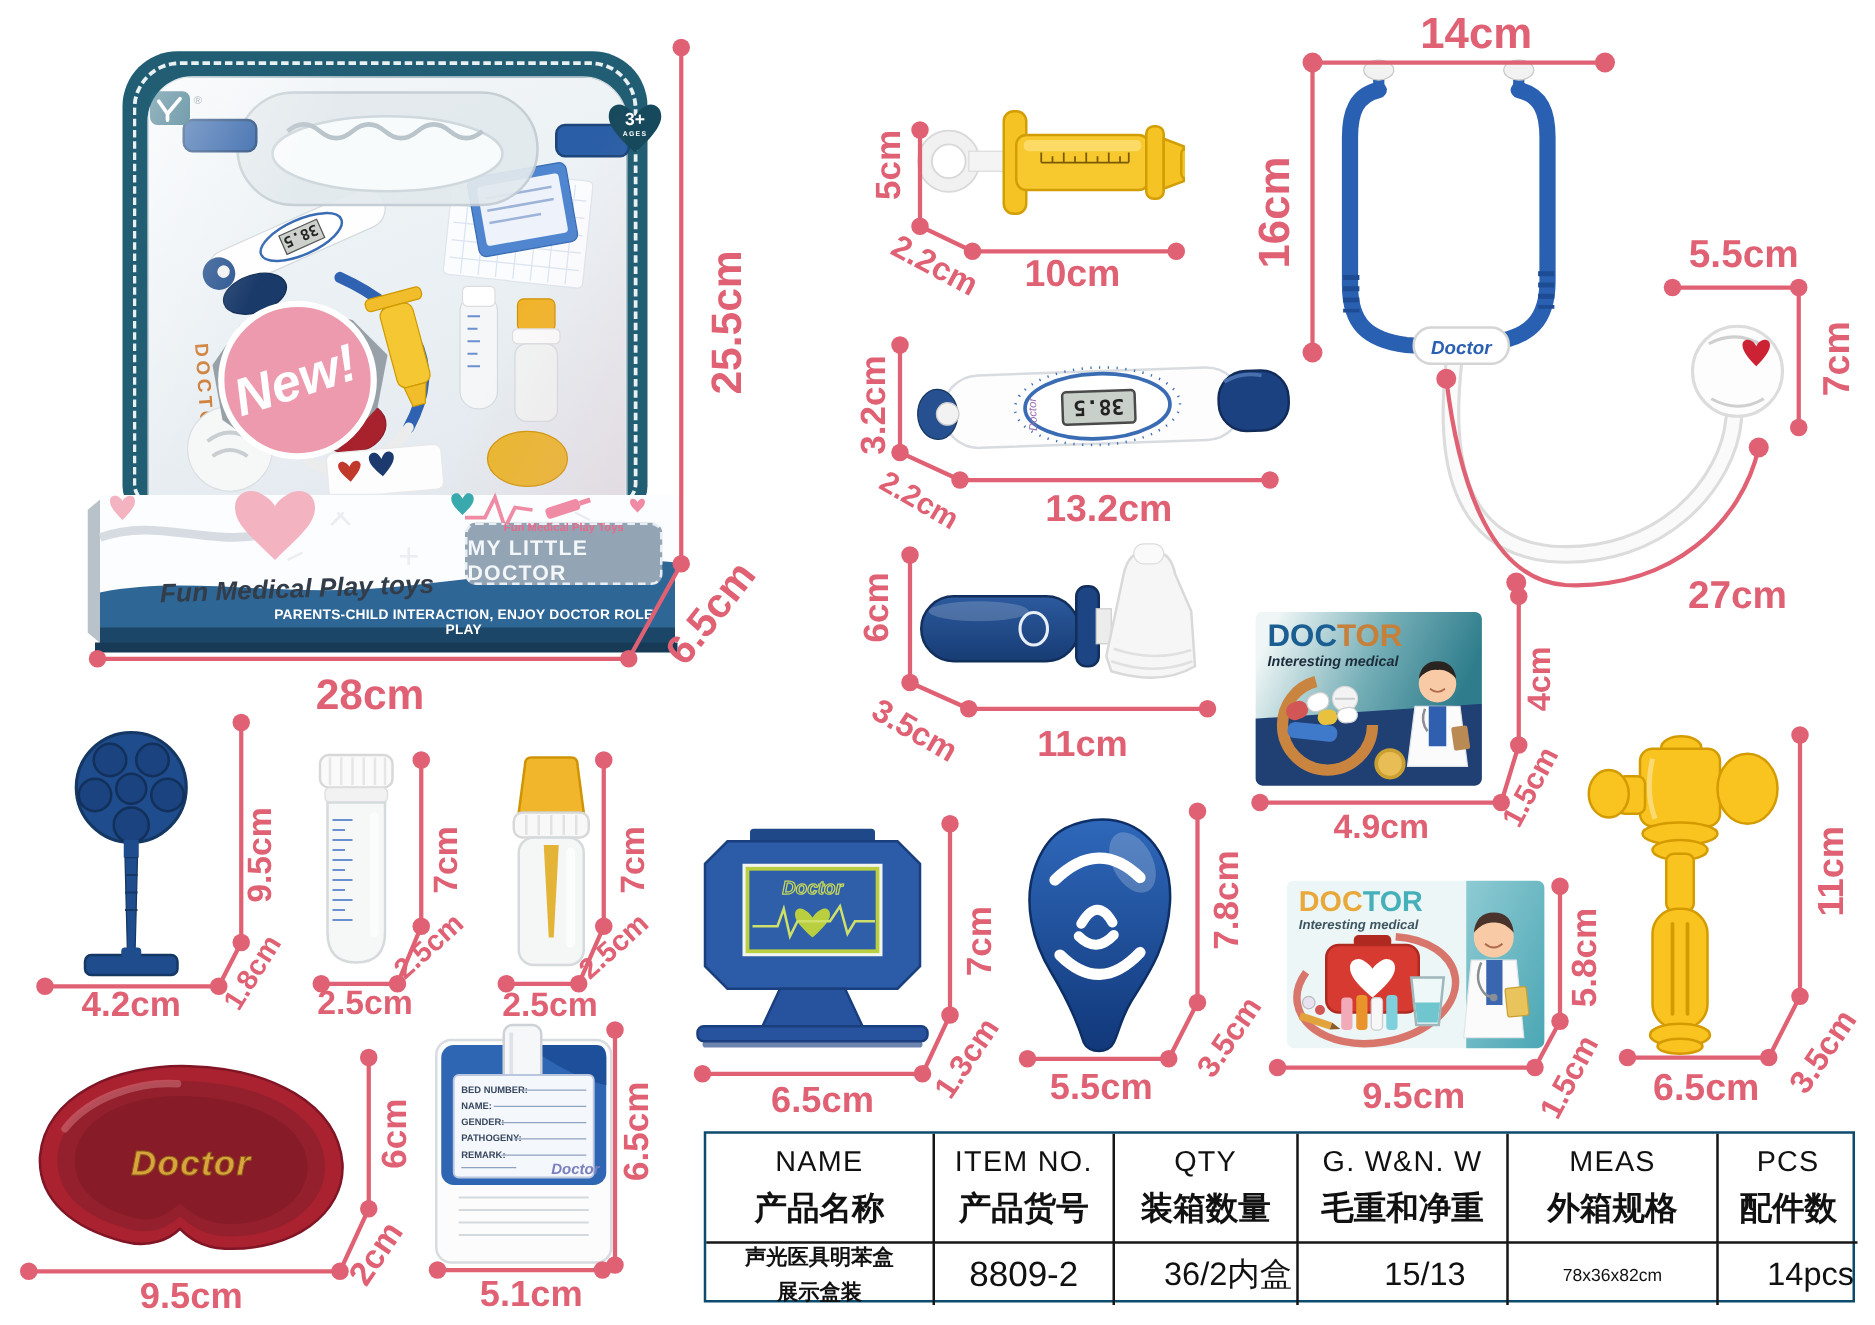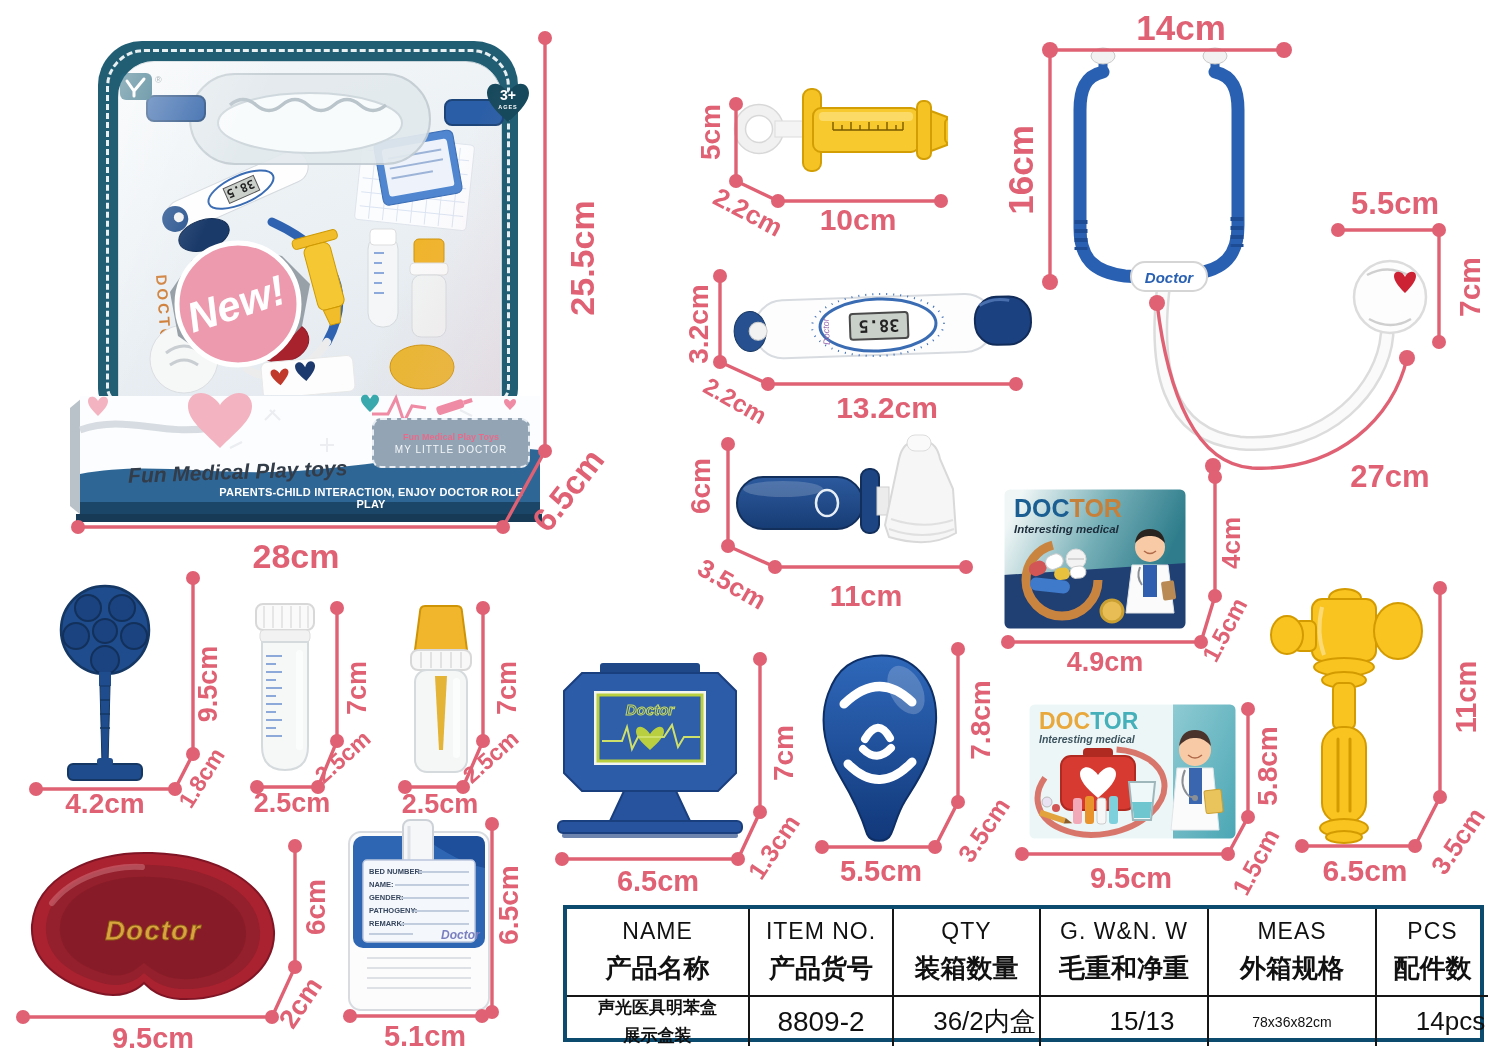--- a/index.html
+++ b/index.html
@@ -21,26 +21,26 @@
   .sheen{position:absolute;left:48px;top:26px;width:382px;height:366px;border-radius:36px 36px 16px 16px;
          background:linear-gradient(115deg,rgba(255,255,255,.55) 0%,rgba(255,255,255,0) 30%,rgba(255,255,255,0) 70%,rgba(230,180,190,.25) 100%);
          pointer-events:none;z-index:5;}
   .tray{position:absolute;left:0px;top:355px;width:478px;height:137px;z-index:6;}
   .box-title{position:absolute;left:26px;top:10px;z-index:8;font-size:46px;font-weight:800;color:#4b505a;
              letter-spacing:0;text-shadow:2px 0 0 #fff,-2px 0 0 #fff,0 2px 0 #fff,0 -2px 0 #fff,2px 2px 0 #fff,-2px -2px 0 #fff;}
   .box-tagline{position:absolute;left:58px;top:70px;z-index:8;font-size:21px;font-style:italic;font-weight:600;color:#333c49;transform:rotate(-2deg);}
   .mini-badge{position:absolute;left:302px;top:28px;width:154px;height:46px;z-index:8;background:#93a5b5;
               border:2px dashed #e8eef4;border-radius:9px;display:flex;flex-direction:column;align-items:center;justify-content:center;gap:2px;}
   .mini-badge .l1{font-size:9px;font-weight:700;color:#e86a8a;}
-  .mini-badge .l2{font-size:10px;font-weight:400;color:#f4f7f9;letter-spacing:1px;}
+  .mini-badge .l2{font-size:17px;font-weight:700;color:#f4f7f9;letter-spacing:1px;}
   .box-footer{position:absolute;right:12px;top:96px;width:330px;z-index:8;font-size:11px;font-weight:700;color:#fff;text-align:center;letter-spacing:.2px;}
   
   #spec-table{position:absolute;left:563px;top:905px;width:921px;height:137px;z-index:8;
               display:grid;grid-template-columns:183px 144px 147px 168px 168px 111px;grid-template-rows:88px 49px;
-              border:4px solid #0c4a6e;box-sizing:border-box;background:#fff;color:#111;}
+              border:2px solid #0c4a6e;box-sizing:border-box;background:#fff;color:#111;}
   .spec-cell{display:flex;flex-direction:column;align-items:center;justify-content:center;
              border-right:2px solid #161616;border-bottom:2px solid #161616;box-sizing:border-box;}
   .spec-cell.lastcol{border-right:none;}
   .spec-cell.lastrow{border-bottom:none;}
   .spec-cell .en{font-size:23px;letter-spacing:1px;}
   .spec-cell .zh{font-size:26px;font-weight:700;margin-top:6px;}
   .td-name{font-size:17px;font-weight:700;line-height:1.25;justify-content:space-between;}
   .td-big{font-size:28px;}
   .td-mid{font-size:26px;padding-left:36px;}
   .td-meas{font-size:14px;}

